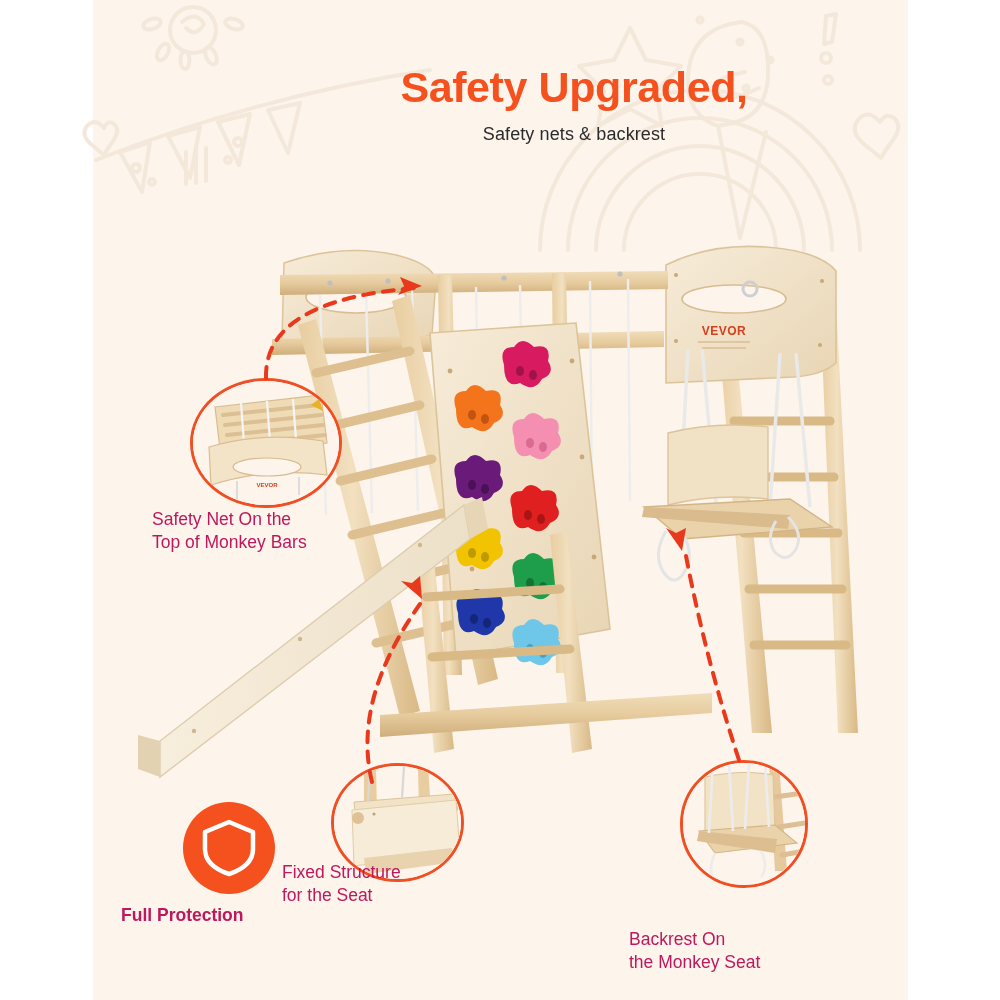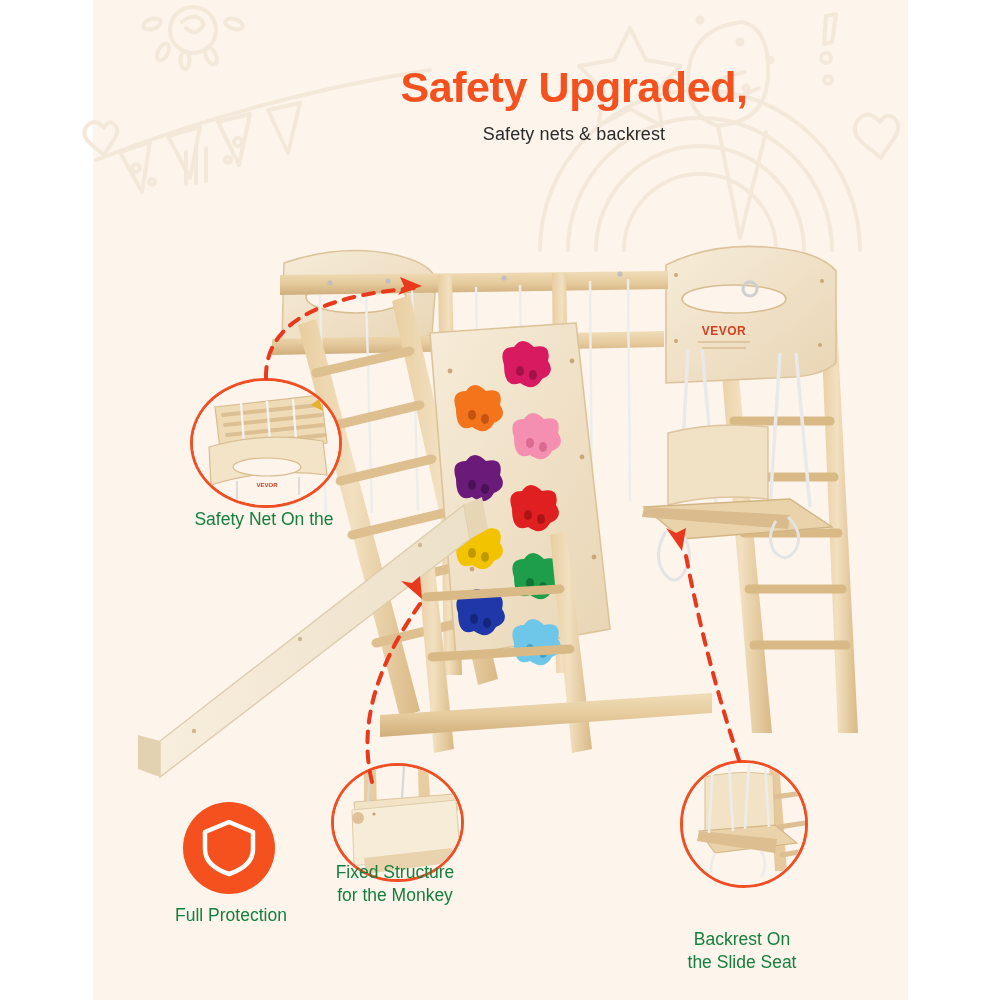--- a/index.html
+++ b/index.html
@@ -17,21 +17,21 @@
   .title-line{font-size:43px;font-weight:bold;color:#f4511e;letter-spacing:-0.4px;line-height:50px;}
   .subtitle{margin-top:12px;font-size:18px;color:#2b2b2b;letter-spacing:0.1px;}
 
   
   #photo{position:absolute;left:120px;top:245px;width:760px;height:540px;}
 
   
   .inset{position:absolute;border-radius:50%;border:3.5px solid #f04e23;overflow:hidden;background:#fdf4ec;}
   .inset-img{position:absolute;left:0;top:0;width:100%;height:100%;}
 
-  .caption{position:absolute;text-align:center;font-size:17.5px;line-height:23px;color:#15803d;}
+  .caption{position:absolute;font-size:17.5px;line-height:23px;color:#be185d;}
 
   
   #shield-badge{position:absolute;left:183px;top:802px;width:92px;height:92px;border-radius:50%;background:#f4511e;}
   #shield-badge svg{position:absolute;left:19px;top:17px;}
 
   .dashed{position:absolute;left:0;top:0;width:1000px;height:1000px;pointer-events:none;}
 </style>
 </head>
 <body>
 
@@ -322,41 +322,42 @@
         <g stroke="#dcdcdc" stroke-width="2">
           <line x1="44" y1="100" x2="44" y2="118"></line>
           <line x1="106" y1="96" x2="106" y2="114"></line>
         </g>
         <path d="M118 24 l8 -6 l4 12 z" fill="#e8b12a"></path>
       </g>
     </svg>
   </div>
   <div class="caption" style="left:152px;top:508px;width:224px;">
     <div>Safety Net On the</div>
+    <div>Top of Monkey Bars</div>
   </div>
 
   <div class="inset" style="left:331px;top:763px;width:127px;height:113px;">
     <svg class="inset-img" viewBox="0 0 127 113">
       <rect width="127" height="113" fill="#fdf4ec"></rect>
       <path d="M30 0 l12 0 l2 96 l-14 2 z" fill="#e8cda0"></path>
       <path d="M84 0 l10 0 l6 92 l-14 2 z" fill="#e8cda0"></path>
       <path d="M20 36 L120 28 L124 44 L22 56 z" fill="#f2e3c6" stroke="#dcc49a" stroke-width="1"></path>
       <path d="M18 44 L122 34 L126 86 L20 100 z" fill="#f6ecd8" stroke="#decda9" stroke-width="1"></path>
       <g stroke="#d8d8d8" stroke-width="2.2">
         <line x1="36" y1="4" x2="34" y2="36"></line>
         <line x1="70" y1="0" x2="68" y2="32"></line>
       </g>
       <circle cx="24" cy="52" r="6" fill="#e0c197"></circle>
       <circle cx="40" cy="48" r="1.6" fill="#c3a277"></circle>
       <path d="M30 92 L118 82 L122 96 L32 108 z" fill="#e8d3ae"></path>
     </svg>
   </div>
   <div class="caption" style="left:282px;top:861px;width:226px;">
     <div>Fixed Structure</div>
-    <div>for the Monkey</div>
+    <div>for the Seat</div>
   </div>
 
   <div class="inset" style="left:680px;top:760px;width:122px;height:122px;">
     <svg class="inset-img" viewBox="0 0 122 122">
       <rect width="122" height="122" fill="#fdf4ec"></rect>
       <path d="M86 0 l10 0 l8 108 l-12 0 z" fill="#e6c99c"></path>
       <g stroke="#ddbf93" stroke-width="5" stroke-linecap="round">
         <line x1="92" y1="34" x2="120" y2="30"></line>
         <line x1="96" y1="64" x2="122" y2="60"></line>
         <line x1="99" y1="92" x2="122" y2="88"></line>
@@ -369,29 +370,29 @@
         <line x1="46" y1="0" x2="50" y2="68"></line>
         <line x1="66" y1="0" x2="62" y2="66"></line>
         <line x1="82" y1="0" x2="86" y2="64"></line>
         <path d="M32 90 q-8 18 0 28"></path>
         <path d="M78 88 q8 16 0 26"></path>
       </g>
     </svg>
   </div>
   <div class="caption" style="left:629px;top:928px;width:226px;">
     <div>Backrest On</div>
-    <div>the Slide Seat</div>
+    <div>the Monkey Seat</div>
   </div>
 
   <div id="shield-badge">
     <svg width="54" height="58" viewBox="0 0 54 58">
       <path d="M27 3 L51 13 L51 30 Q51 47 27 55 Q3 47 3 30 L3 13 Z" fill="none" stroke="#ffffff" stroke-width="4.5" stroke-linejoin="round"></path>
     </svg>
   </div>
-  <div class="caption" style="left:131px;top:904px;width:200px;">
+  <div class="caption" style="left:121px;top:904px;width:200px;font-weight:bold;">
     <div>Full Protection</div>
   </div>
 
   <svg class="dashed" viewBox="0 0 1000 1000">
     <g fill="none" stroke="#e8391c" stroke-width="4" stroke-linecap="round" stroke-dasharray="11 9">
       <path d="M266 378 Q264 300 416 288"></path>
       <path d="M372 782 Q352 700 420 604"></path>
       <path d="M739 760 Q706 660 686 556"></path>
     </g>
     <g fill="#e8391c">

